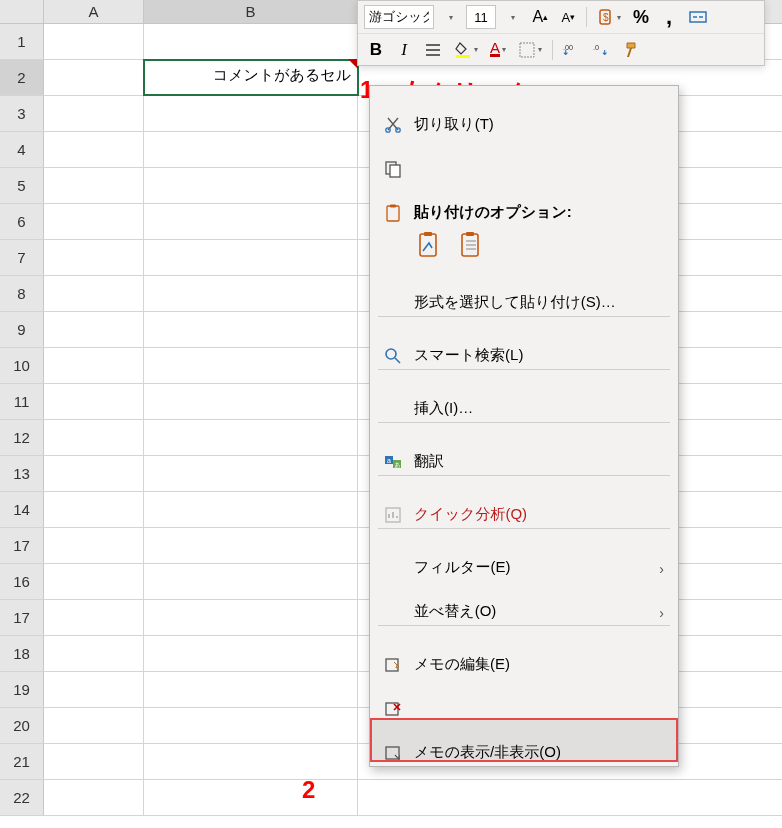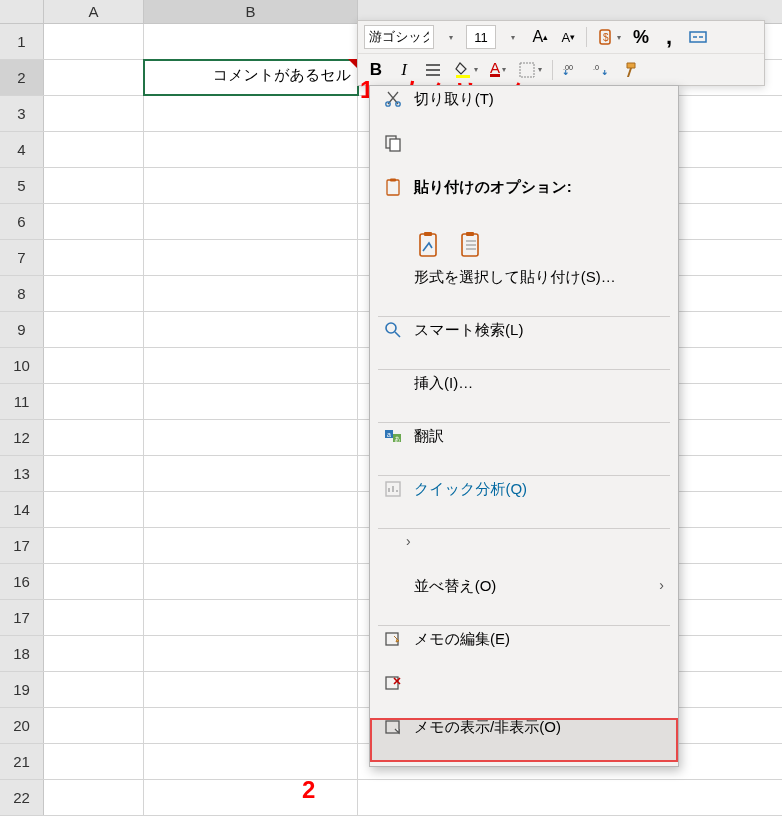--- a/index.html
+++ b/index.html
@@ -15,21 +15,20 @@
 
 
 .toolbar {
   position: absolute;
   left: 357px;
   top: 0;
   right: 17px;
   background: #f3f2f1;
   border: 1px solid #c8c6c4;
   box-shadow: 0 2px 8px rgba(0,0,0,0.15);
-  margin-top: 20px;
 }
 .toolbar-row {
   display: flex;
   align-items: center;
   height: 32px;
   padding: 0 6px;
   gap: 4px;
 }
 .toolbar-row + .toolbar-row { border-top: 1px solid #e1dfdd; }
 .tb-btn {
@@ -135,27 +134,27 @@
   left: 369px;
   top: 85px;
   width: 310px;
   background: #f3f2f1;
   border: 1px solid #b6b6b6;
   box-shadow: 2px 4px 10px rgba(0,0,0,0.25);
   padding: 4px 0;
 }
 .cm-item {
   display: flex;
-  align-items: flex-start;
+  align-items: flex-end;
   height: 44px;
   padding: 0 14px 0 10px;
   cursor: pointer;
   font-size: 15px;
 }
-.cm-item.disabled { color: #0369a1; cursor: default; }
+.cm-item.disabled { color: #b91c1c; cursor: default; }
 .cm-item .icon {
   width: 26px;
   display: flex;
   justify-content: center;
 }
 .cm-item .label { flex: 1; padding-left: 8px; }
 .cm-item .sub { font-size: 14px; color: #555; }
 .cm-sep { height: 1px; background: #d0cecd; margin: 4px 8px; }
 .cm-paste-opts {
   display: flex;
@@ -478,20 +477,21 @@
           <path d="M5 12v-4m4 4V6m4 6v-2" stroke="#bbb" stroke-width="2"></path>
         </svg>
     </span>
     <span class="label">クイック分析(Q)</span>
   </div>
 
   <div class="cm-sep"></div>
 
   <div class="cm-item">
     <span class="icon"></span>
+    <span class="label">フィルター(E)</span>
     <span class="sub">›</span>
   </div>
   <div class="cm-item">
     <span class="icon"></span>
     <span class="label">並べ替え(O)</span>
     <span class="sub">›</span>
   </div>
 
   <div class="cm-sep"></div>
 

